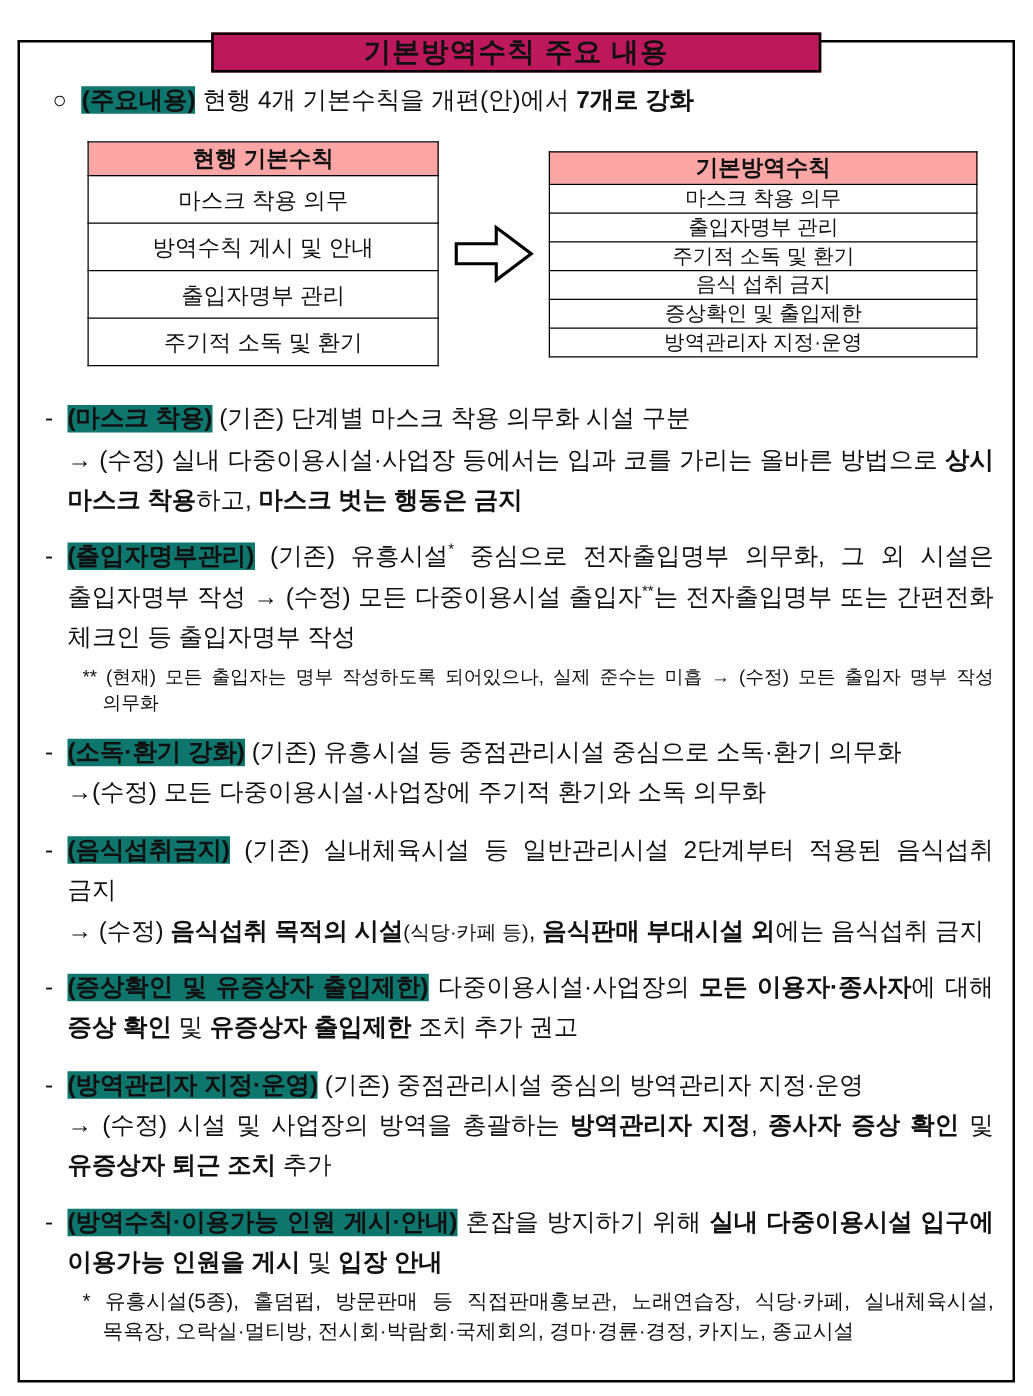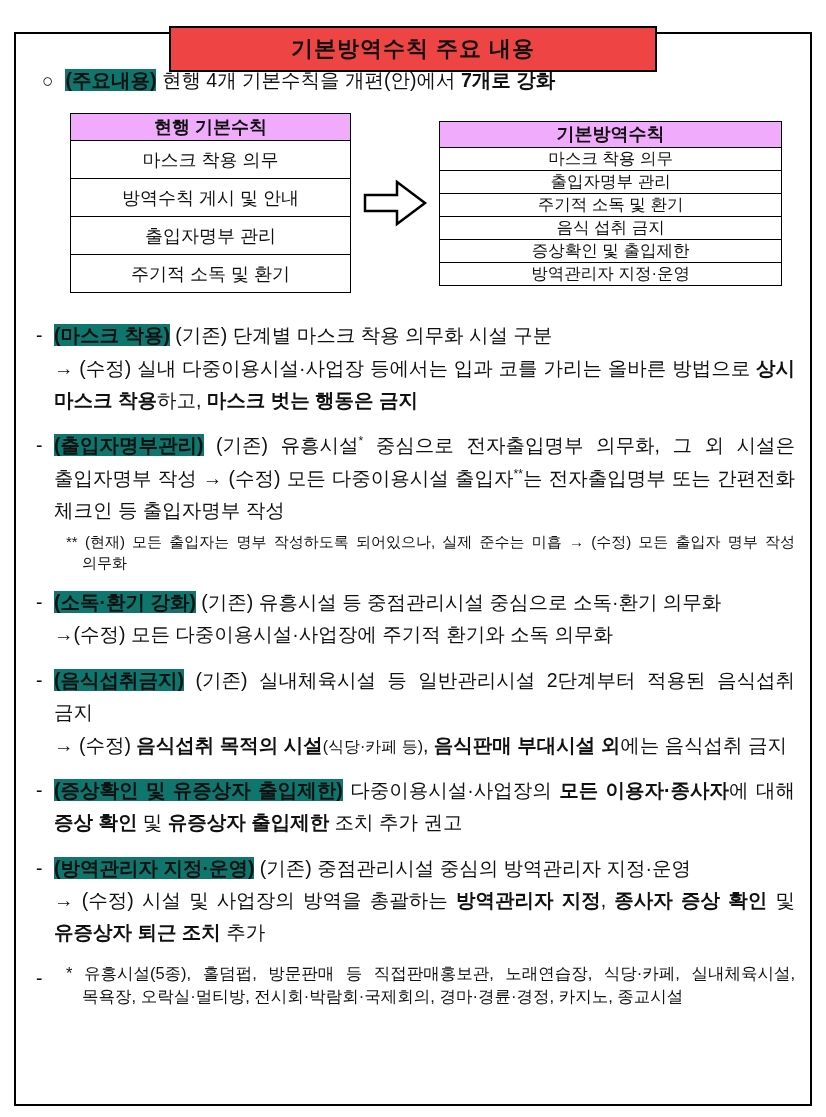--- a/index.html
+++ b/index.html
@@ -7,37 +7,37 @@
     width:826px; height:1117px; position:relative;
     font-family:"Liberation Sans","DejaVu Sans",sans-serif;
     color:#111111;
   }
   .doc-border {
     position:absolute; left:14px; top:32px; width:798px; height:1074px;
     border:2px solid #000; box-sizing:border-box; background:#fff;
   }
   .title-box {
     position:absolute; top:-8px; left:50%; transform:translateX(-50%);
-    width:488px; height:46px; box-sizing:border-box;
-    border:2px solid #000; background:#ef4444;
+    width:488px; height:32px; box-sizing:border-box;
+    border:2px solid #000; background:#be185d;
     display:flex; align-items:center; justify-content:center;
     font-size:22px; font-weight:700; letter-spacing:1px; z-index:2;
   }
   .content { position:relative; padding:30px 15px 4px 14px; box-sizing:border-box; }
   .intro { font-size:20px; display:flex; align-items:baseline; margin-left:12px; }
   .intro .circle { font-size:19px; margin-right:12px; }
   .tables-row {
     display:flex; align-items:center; justify-content:space-between;
     margin:17px 0 26px 0; padding:0 13px 0 40px; box-sizing:border-box;
   }
   table.rules { border-collapse:collapse; table-layout:fixed; }
   table.rules th, table.rules td {
     border:1.5px solid #000; text-align:center; vertical-align:middle; padding:0 2px;
   }
-  table.rules th { background:#f0abfc; font-weight:700; font-size:18px; }
+  table.rules th { background:#fca5a5; font-weight:700; font-size:18px; }
   .tbl-current { width:292px; }
   .tbl-current th { height:26px; }
   .tbl-current td { height:37px; font-size:18px; }
   .tbl-revised { width:356px; }
   .tbl-revised th { height:25px; }
   .tbl-revised td { height:21px; font-size:16.5px; }
   .arrow-wrap { flex:0 0 auto; margin:0 6px; display:flex; align-items:center; }
   .section { position:relative; padding-left:24px; margin-top:13px; }
   .section:first-of-type { margin-top:0; }
   .dash { position:absolute; left:6px; top:0; font-size:19.5px; line-height:1.66; }
@@ -156,17 +156,18 @@
       <p class="para"><span class="seg-hb">(증상확인 및 유증상자 출입제한)</span><span class="seg-n"> 다중이용시설·사업장의 </span><span class="seg-b">모든 이용자·종사자</span><span class="seg-n">에 대해 </span><span class="seg-b">증상 확인</span><span class="seg-n"> 및 </span><span class="seg-b">유증상자 출입제한</span><span class="seg-n"> 조치 추가 권고</span></p>
     </div>
 
     <div class="section">
       <span class="dash">-</span>
       <p class="para"><span class="seg-hb">(방역관리자 지정·운영)</span><span class="seg-n"> (기존) 중점관리시설 중심의 방역관리자 지정·운영</span><br><span class="seg-n">→ (수정) 시설 및 사업장의 방역을 총괄하는 </span><span class="seg-b">방역관리자 지정</span><span class="seg-n">, </span><span class="seg-b">종사자 증상 확인</span><span class="seg-n"> 및 </span><span class="seg-b">유증상자 퇴근 조치</span><span class="seg-n"> 추가</span></p>
     </div>
 
     <div class="section">
       <span class="dash">-</span>
+      <p class="para"><span class="seg-hb">(방역수칙·이용가능 인원 게시·안내)</span><span class="seg-n"> 혼잡을 방지하기 위해 </span><span class="seg-b">실내 다중이용시설 입구에 이용가능 인원을 게시</span><span class="seg-n"> 및 </span><span class="seg-b">입장 안내</span></p>
       <p class="note note-l"><span class="seg-n">* 유흥시설(5종), 홀덤펍, 방문판매 등 직접판매홍보관, 노래연습장, 식당·카페, 실내체육시설, 목욕장, 오락실·멀티방, 전시회·박람회·국제회의, 경마·경륜·경정, 카지노, 종교시설</span></p>
     </div>
 
   </div>
 </div>
 
 </body></html>

